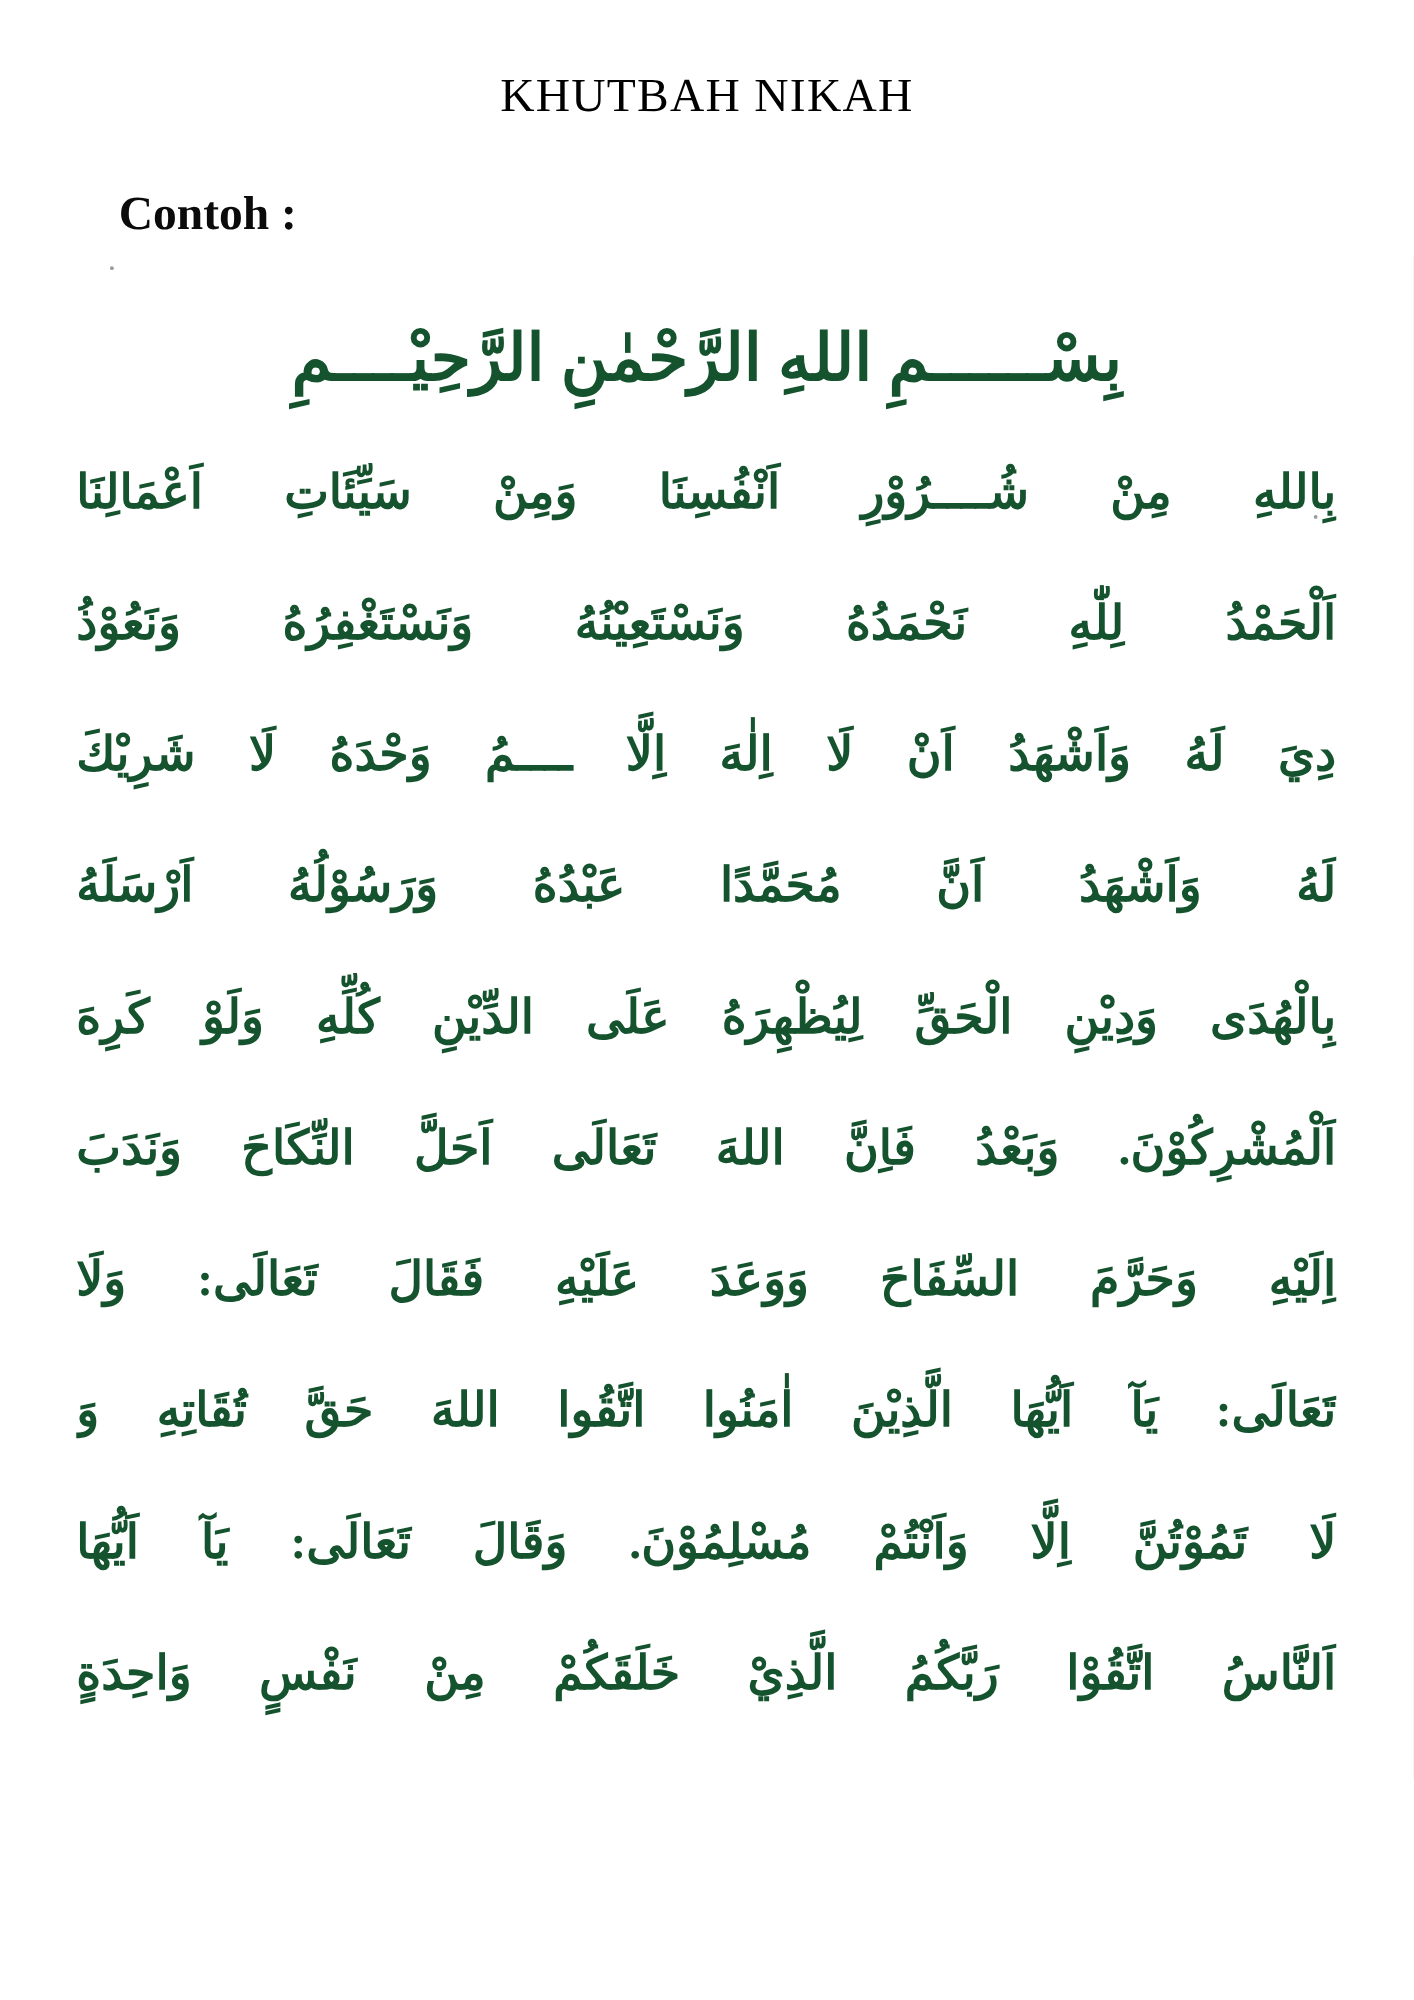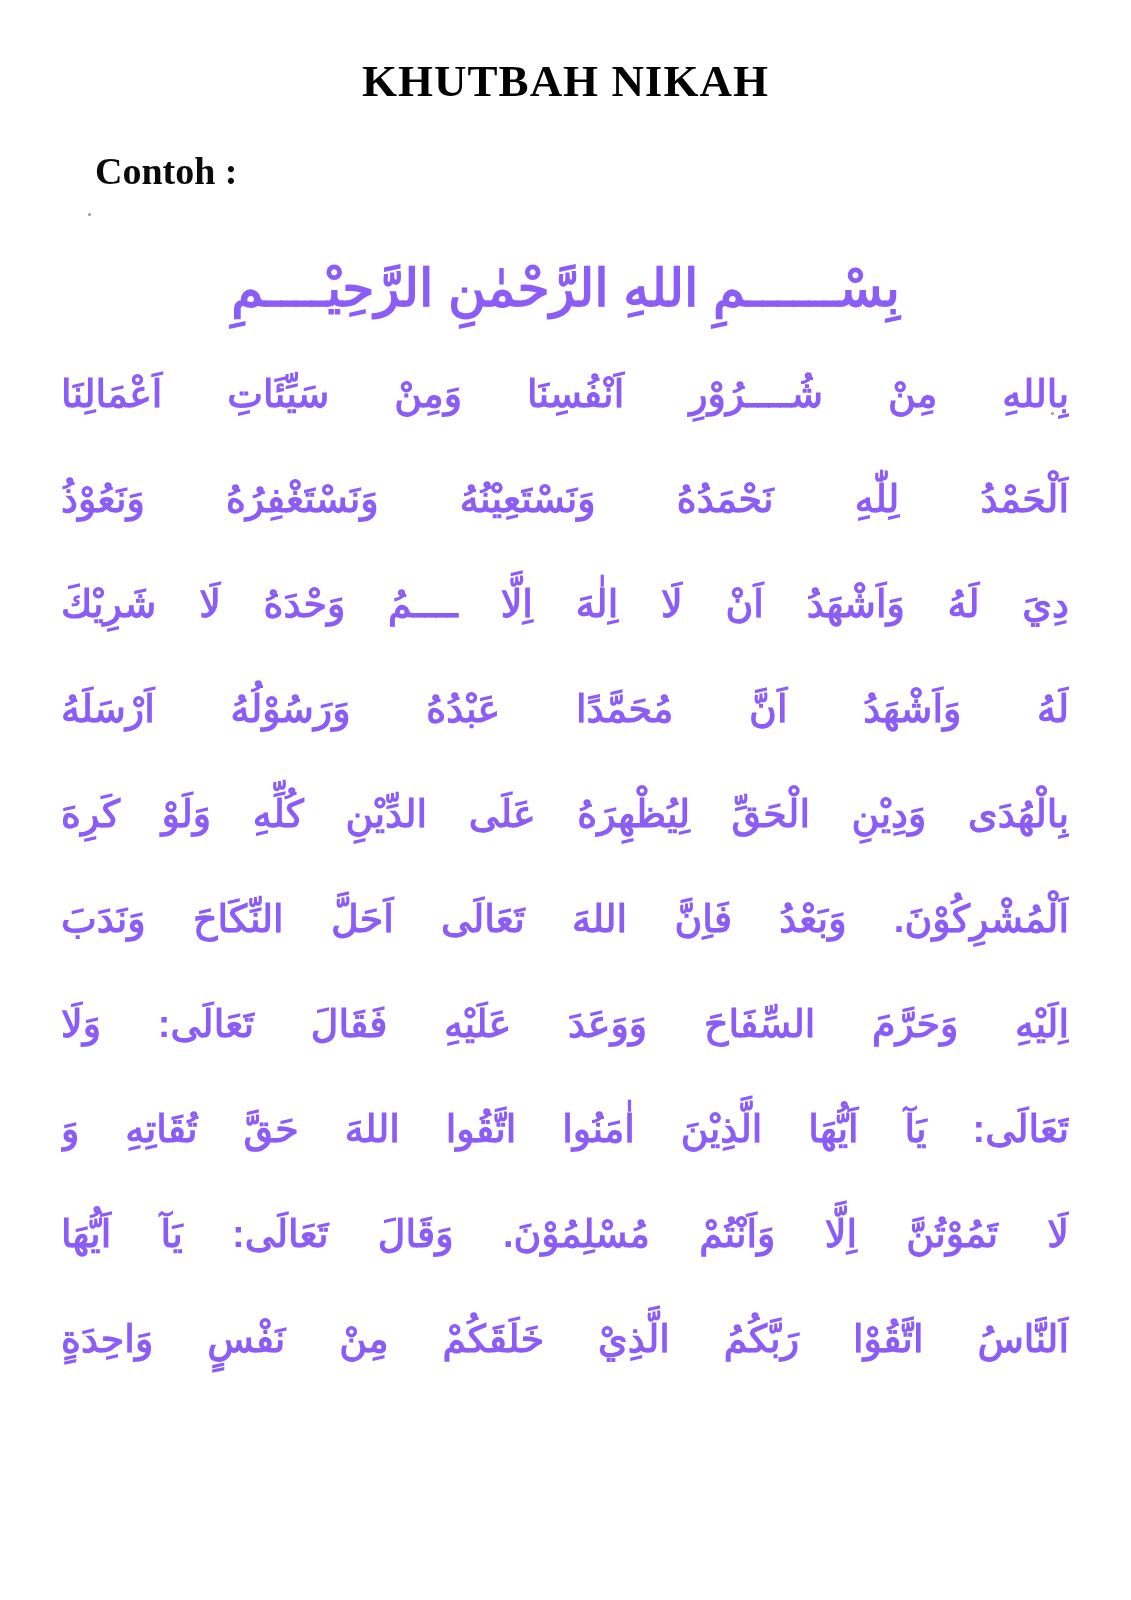--- a/index.html
+++ b/index.html
@@ -13,38 +13,38 @@
     overflow: hidden;
     font-family: "Liberation Serif", serif;
   }
   .doc-title {
     position: absolute;
     top: 55px;
     left: 0;
     width: 100%;
     margin: 0;
     text-align: center;
-    font-size: 45px;
-    font-weight: bold;
+    font-size: 38px;
+    font-weight: normal;
     letter-spacing: 1px;
     color: #000000;
     font-family: "Liberation Serif", serif;
   }
   .contoh-label {
     position: absolute;
     top: 149px;
     left: 95px;
     font-size: 38px;
     font-weight: bold;
     color: #0b0b0b;
   }
   .arabic {
-    font-family: Liberation Sans, sans-serif;
+    font-family: Liberation Serif, serif;
     font-weight: bold;
-    color: #8b5cf6;
+    color: #14532d;
     direction: rtl;
   }
   .bismillah {
     position: absolute;
     top: 238px;
     left: 0;
     width: 100%;
     height: 100px;
     line-height: 100px;
     text-align: center;

